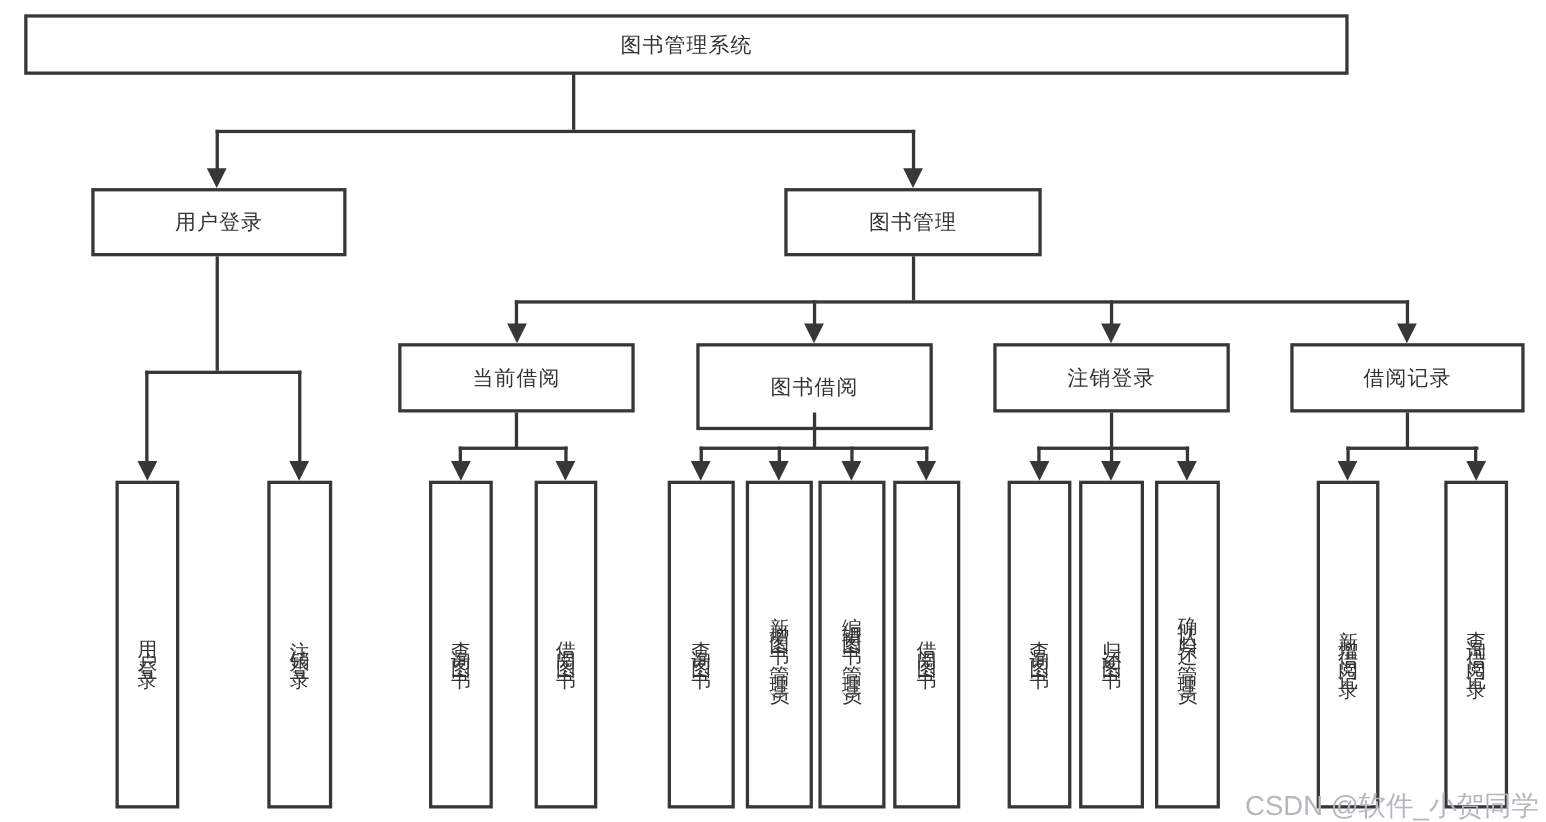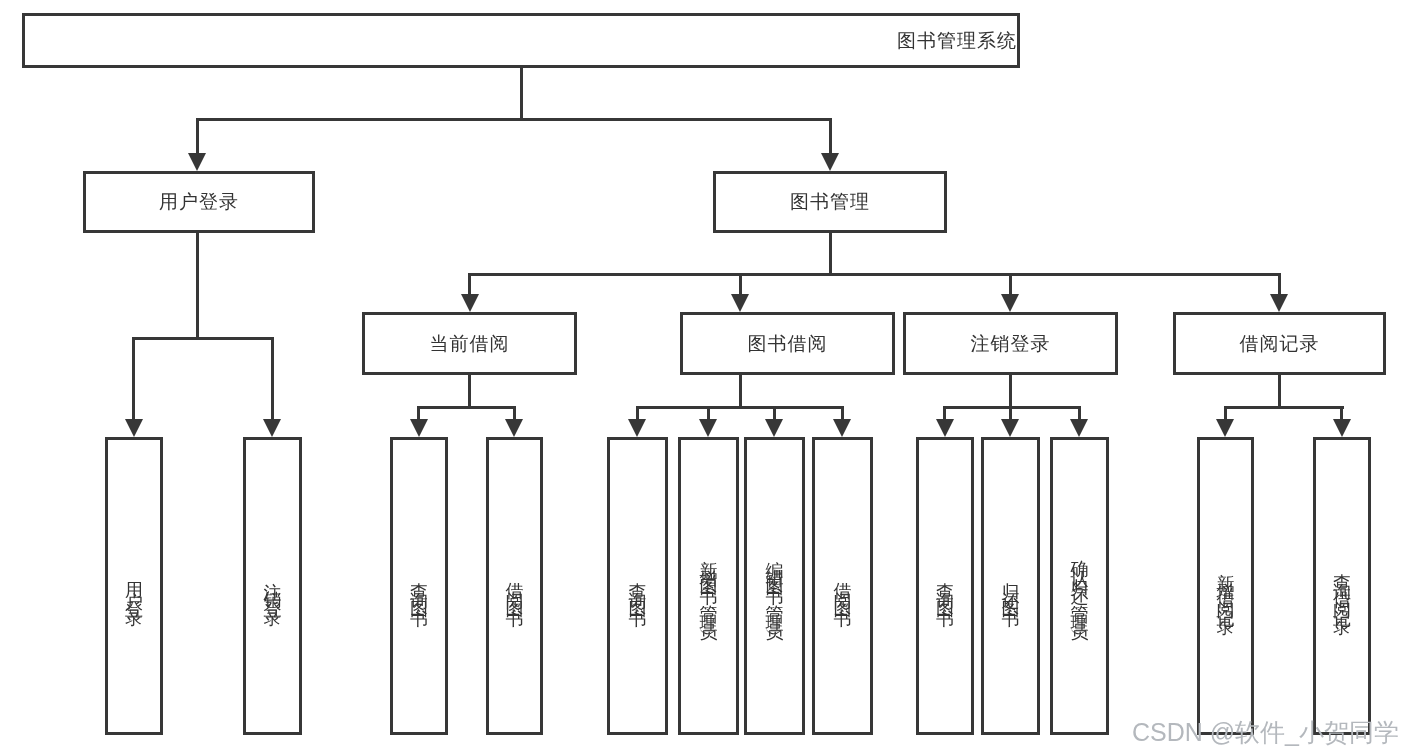--- a/index.html
+++ b/index.html
@@ -60,21 +60,21 @@
     color: var(--watermark-color);
     z-index: 5;
     white-space: nowrap;
   }
 </style>
 </head>
 <body>
 
 <div class="canvas">
 
-  <div class="box hbox" style="left:22px; top:13px; width:998px; height:55px;justify-content:flex-end;">
+  <div class="box hbox" style="left:22px; top:13px; width:1204px; height:55px;">
     <span class="lbl">图书管理系统</span>
   </div>
 
   <div class="line" style="left:520px; top:67px; width:3px; height:51px;"></div>
   <div class="line" style="left:196px; top:118px; width:636px; height:3px;"></div>
   <div class="line" style="left:196px; top:118px; width:3px; height:37px;"></div>
   <div class="arrow" style="left:188px; top:153px;"></div>
   <div class="line" style="left:829px; top:118px; width:3px; height:37px;"></div>
   <div class="arrow" style="left:821px; top:153px;"></div>
 
@@ -99,21 +99,21 @@
   <div class="line" style="left:739px; top:273px; width:3px; height:24px;"></div>
   <div class="arrow" style="left:731px; top:294px;"></div>
   <div class="line" style="left:1009px; top:273px; width:3px; height:24px;"></div>
   <div class="arrow" style="left:1001px; top:294px;"></div>
   <div class="line" style="left:1278px; top:273px; width:3px; height:24px;"></div>
   <div class="arrow" style="left:1270px; top:294px;"></div>
 
   <div class="box hbox" style="left:362px; top:312px; width:215px; height:63px;">
     <span class="lbl">当前借阅</span>
   </div>
-  <div class="box hbox" style="left:633px; top:312px; width:215px; height:63px;margin-left:47px;">
+  <div class="box hbox" style="left:633px; top:312px; width:215px; height:79px;">
     <span class="lbl">图书借阅</span>
   </div>
   <div class="box hbox" style="left:903px; top:312px; width:215px; height:63px;">
     <span class="lbl">注销登录</span>
   </div>
   <div class="box hbox" style="left:1173px; top:312px; width:213px; height:63px;">
     <span class="lbl">借阅记录</span>
   </div>
 
   <div class="line" style="left:468px; top:375px; width:3px; height:33px;"></div>

